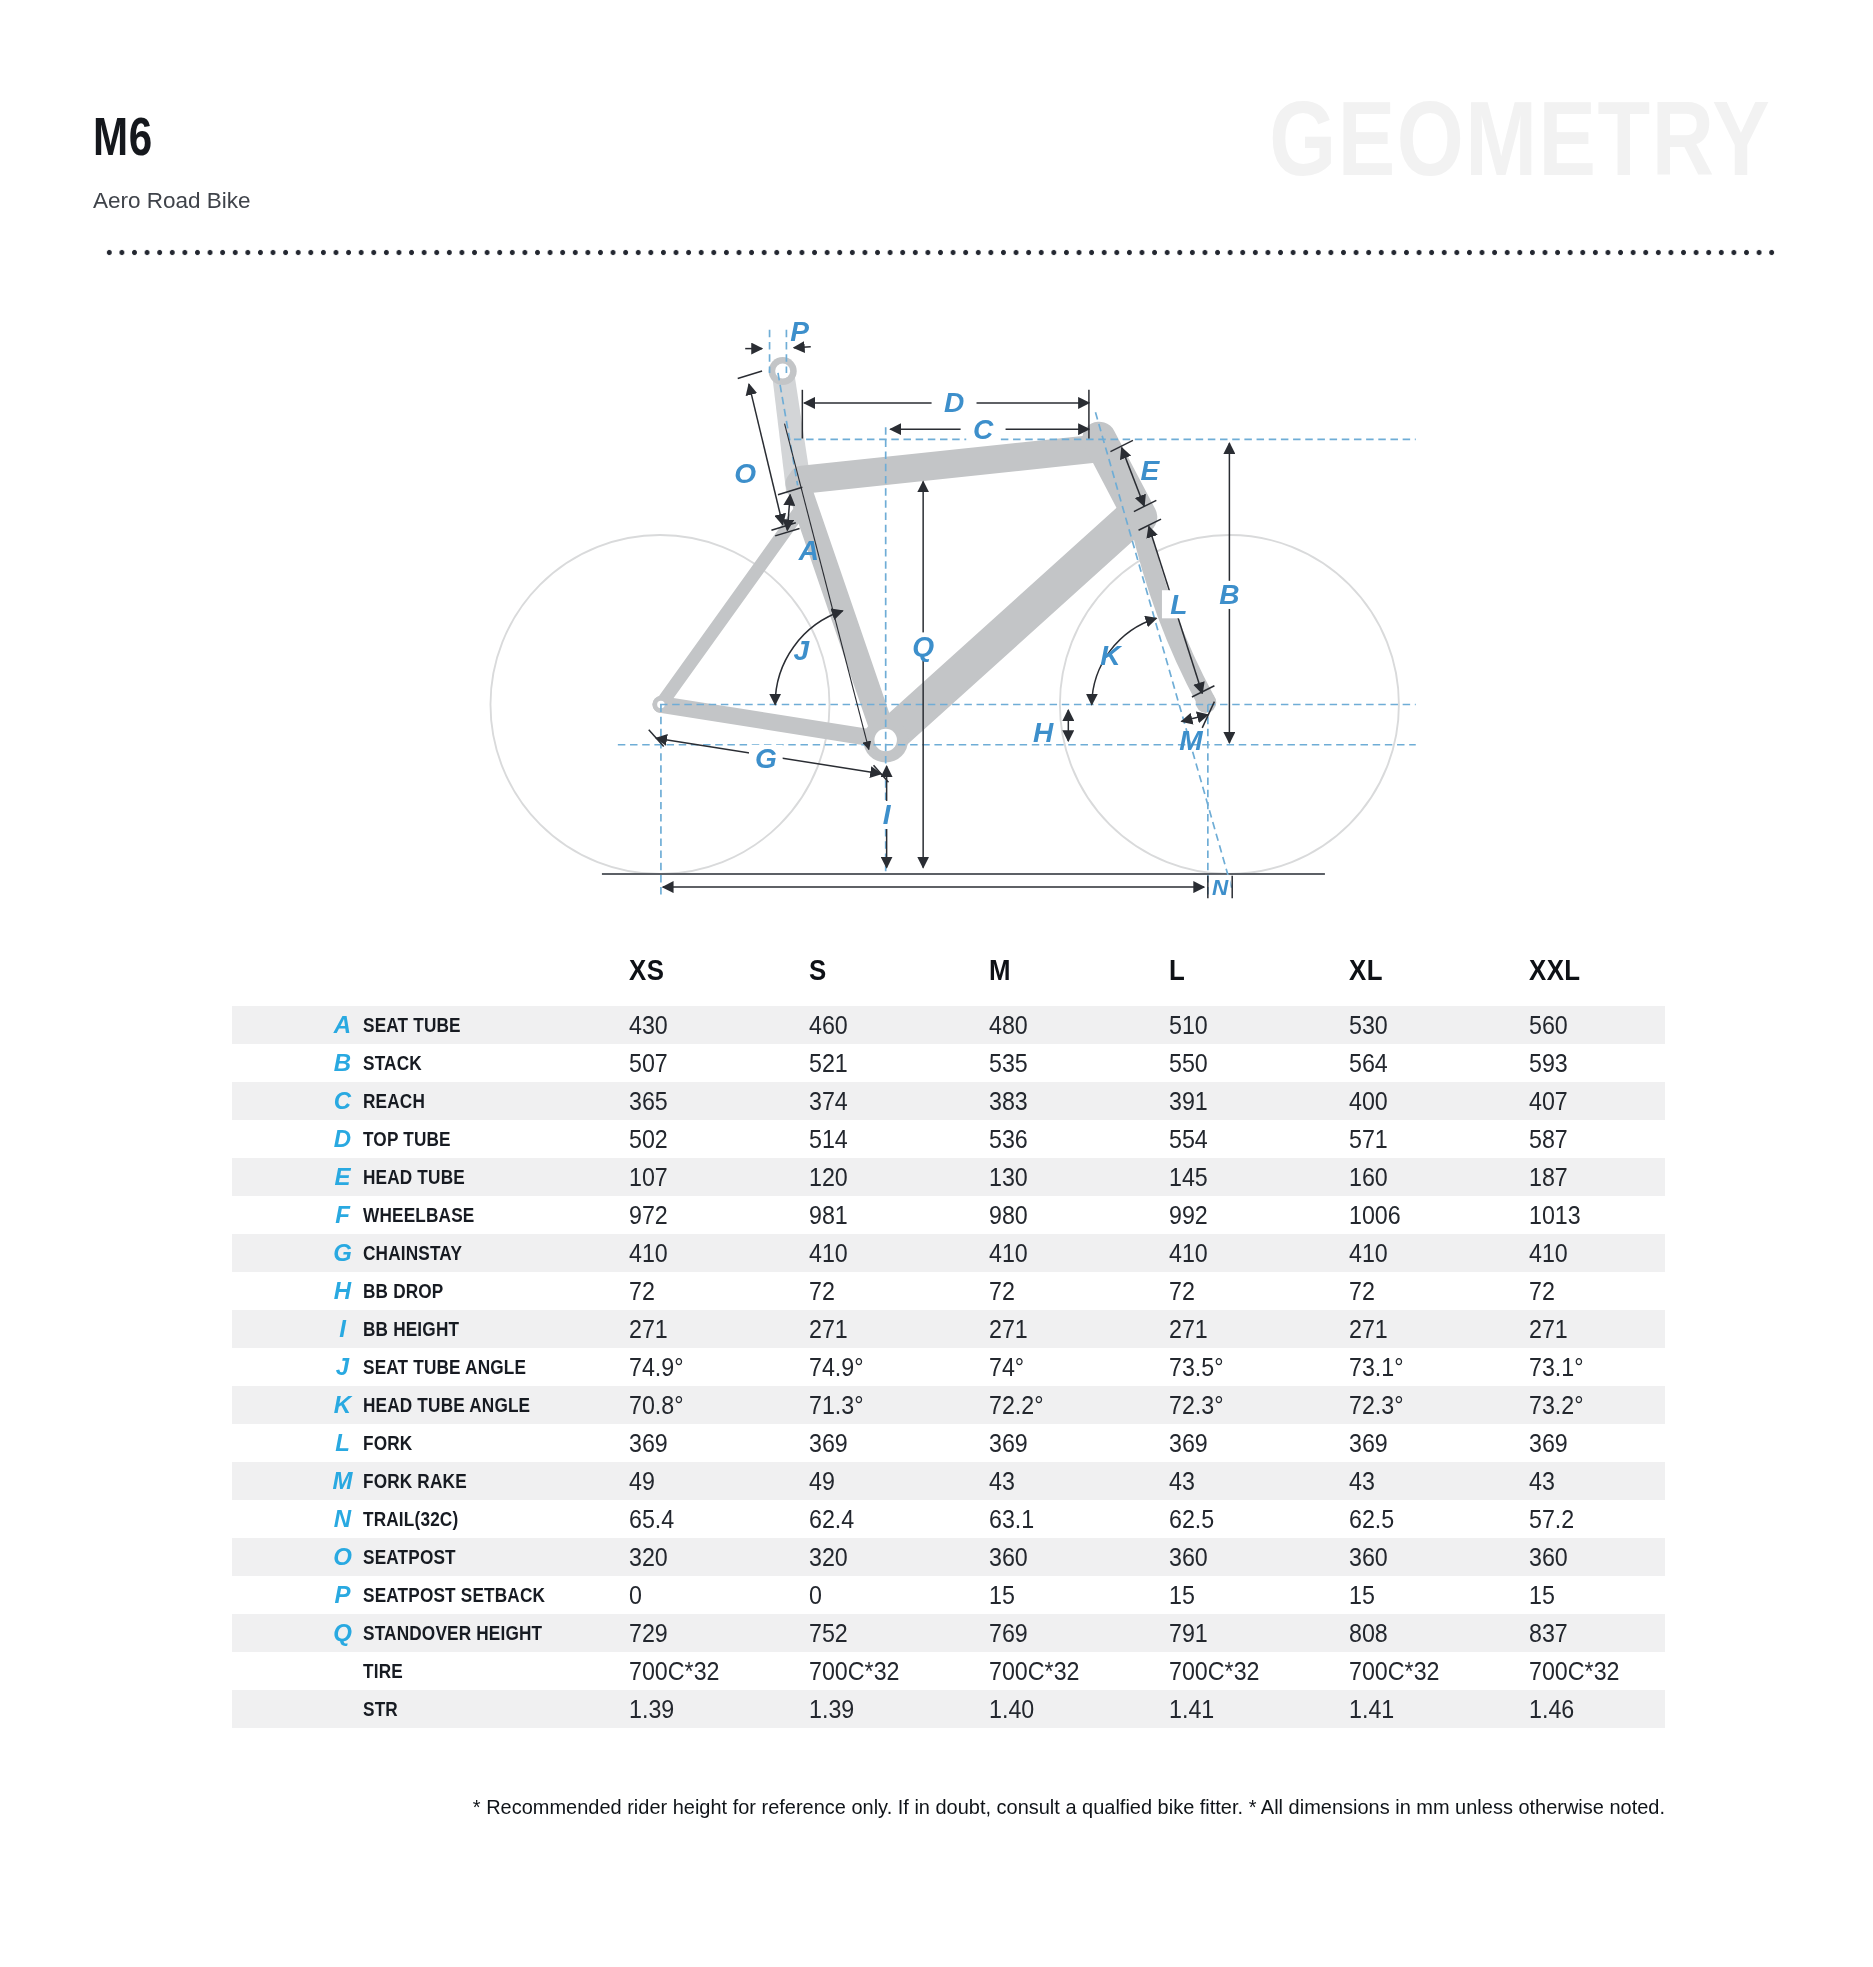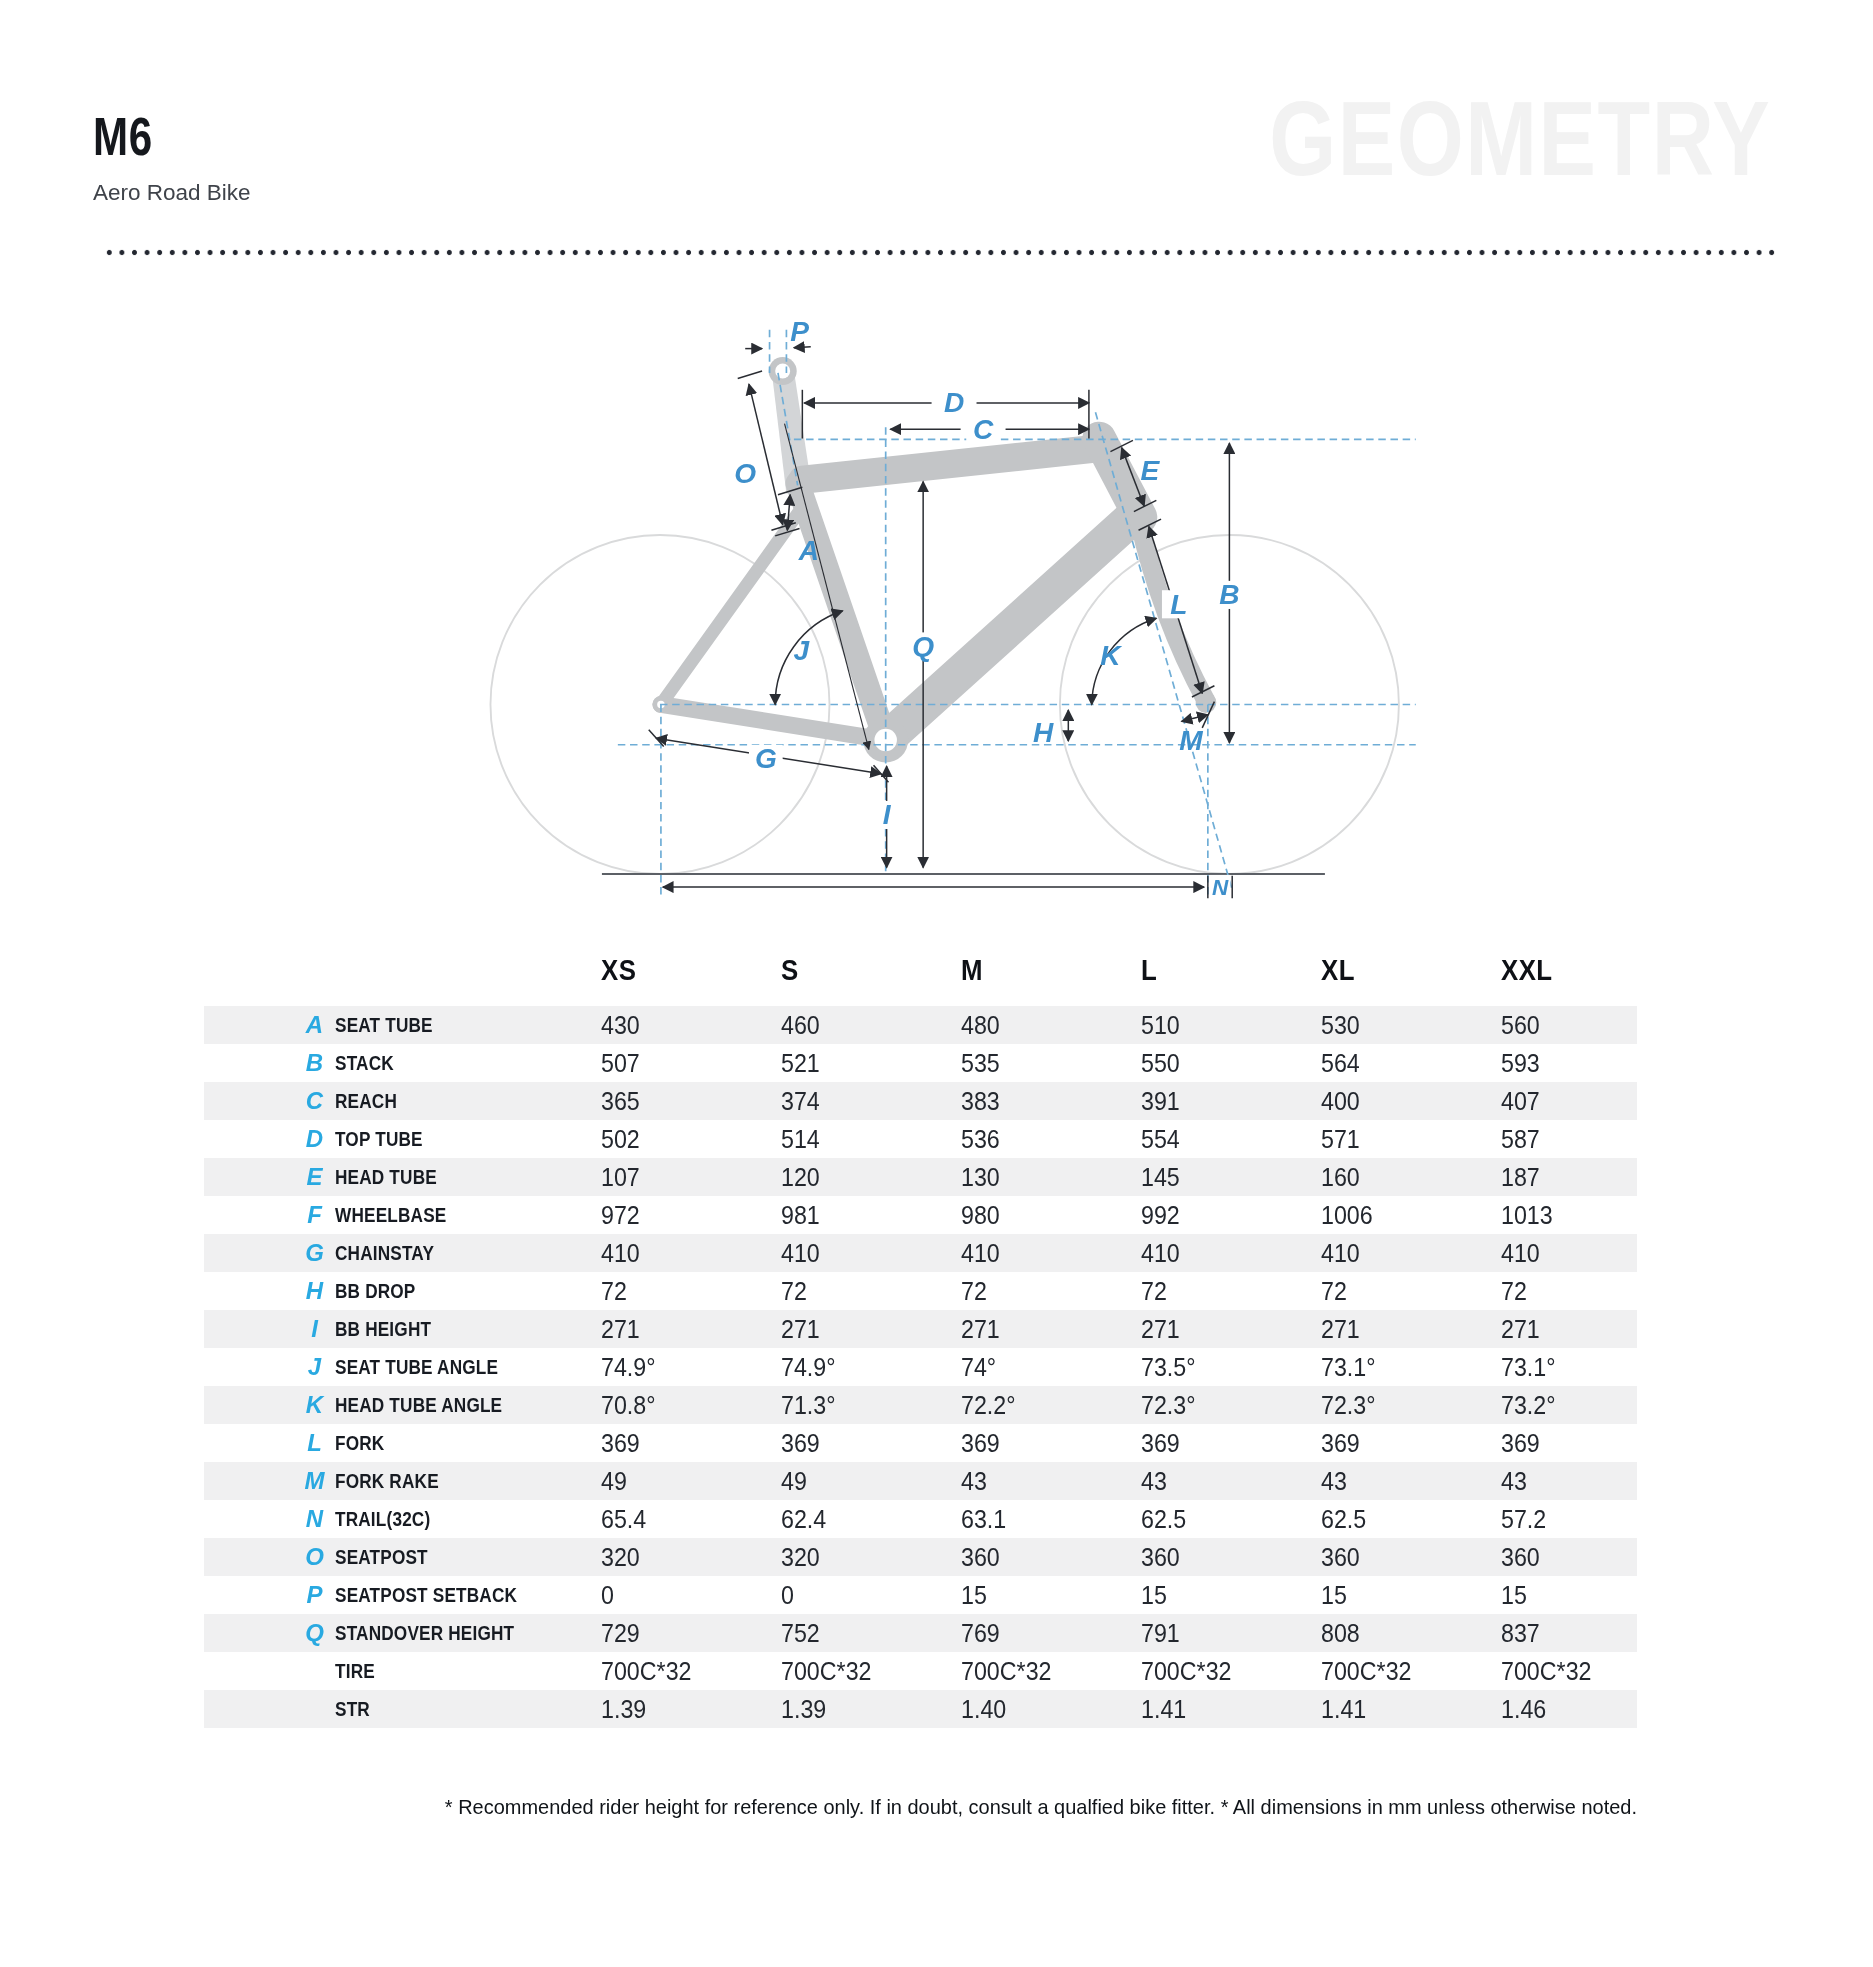--- a/index.html
+++ b/index.html
@@ -6,39 +6,39 @@
   .page{
     position:relative;width:1874px;height:1968px;background:#ffffff;overflow:hidden;
     font-family:"Liberation Sans", sans-serif;color:#15191f;
   }
   
   .hdr{position:absolute;left:93px;top:109px;}
   .model{
     font-size:54px;font-weight:800;line-height:1;color:#15181d;
     transform:scaleX(0.78);transform-origin:left center;letter-spacing:0.9px;
   }
-  .subtitle{font-size:22.5px;font-weight:400;color:#3f434a;margin-top:17px;}
+  .subtitle{font-size:22.5px;font-weight:400;color:#3f434a;margin-top:25px;}
   .watermark{
     position:absolute;right:103px;top:86px;font-size:105px;font-weight:800;
     color:#f2f2f2;letter-spacing:1.9px;line-height:1;
     transform:scaleX(0.82);transform-origin:right center;
   }
   .divider{
     position:absolute;left:103px;top:249px;width:1673px;height:6.6px;
     background:radial-gradient(circle, #232730 2.2px, transparent 2.6px) left center / 12.6px 6.6px repeat-x;
   }
   
   .diagram{position:absolute;left:468px;top:309px;width:1077px;height:628px;}
   .dim-label{
     font-family:"Liberation Sans", sans-serif;font-size:30px;font-weight:700;font-style:italic;
     fill:#3d8fcb;text-anchor:middle;dominant-baseline:central;
   }
   .dim-label.small{font-size:24px;}
   
-  .geo-table{position:absolute;left:204px;top:942px;width:1433px;height:918px;}
+  .geo-table{position:absolute;left:232px;top:942px;width:1433px;height:918px;}
   .size-row{position:absolute;left:0;top:0;width:1433px;height:62px;}
   .size-cell{
     position:absolute;top:11.2px;font-size:30px;font-weight:700;color:#0e1116;
     transform:scaleX(0.86);transform-origin:left center;letter-spacing:0.5px;
   }
   .tbody{position:absolute;left:0;top:64px;width:1433px;}
   .trow{position:relative;width:1433px;height:38px;}
   .trow.stripe{background:#f0f0f1;}
   .row-letter{
     position:absolute;left:92px;top:0;width:37px;height:38px;line-height:38px;text-align:center;

